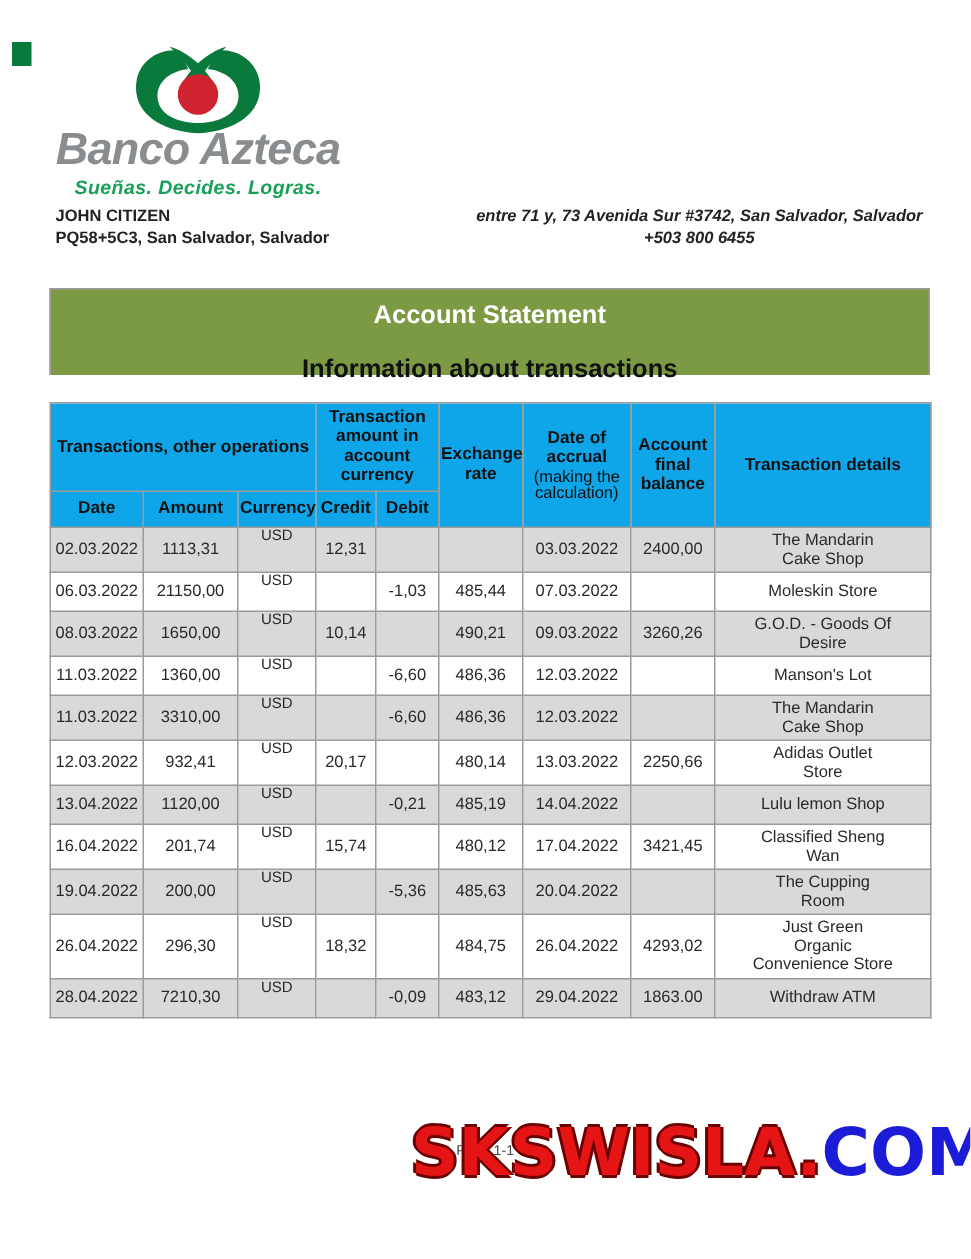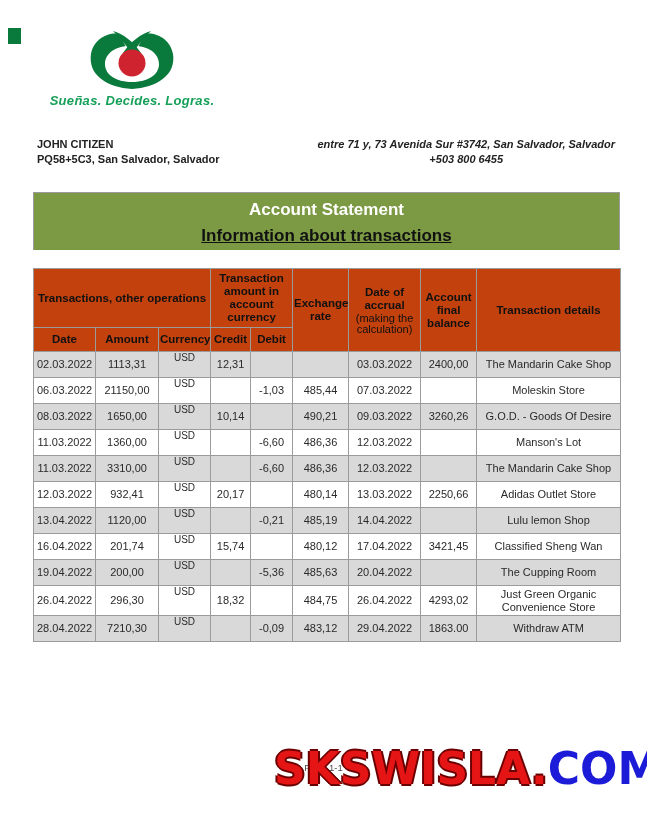--- a/index.html
+++ b/index.html
@@ -14,32 +14,32 @@
   .brand{font-size:30px;font-weight:bold;font-style:italic;color:var(--brand-gray,#8a8d90);letter-spacing:-0.5px;line-height:26px;margin-top:-2px;}
   .tagline{font-size:13px;font-weight:bold;color:var(--tagline-green,#18a05a);margin-top:4px;letter-spacing:0.3px;font-style:italic;}
   
   .info-row{position:absolute;left:37px;top:137px;width:578px;display:flex;justify-content:space-between;
     font-size:11px;font-weight:bold;line-height:15px;color:#222;gap:44px;}
   .contact{text-align:center;font-style:italic;}
   
   .title-bar{position:absolute;left:33px;top:192px;width:587px;height:58px;background:var(--title-bar-green,#7c9a44);
     text-align:center;box-sizing:border-box;border:1px solid #9b9b9b;border-bottom:none;}
   .title{color:#ffffff;font-size:17px;font-weight:bold;margin-top:7px;}
-  .subtitle{color:#111;font-size:17px;font-weight:bold;margin-top:6px;text-decoration:underline;}
+  .subtitle{color:#111;font-size:17px;font-weight:bold;margin-top:16px;}
   
   table{position:absolute;left:33px;top:268px;width:587px;border-collapse:collapse;table-layout:fixed;}
   th,td{border:1px solid var(--table-border-gray,#9b9b9b);box-sizing:border-box;}
-  th{font-size:11.5px;font-weight:bold;text-align:center;vertical-align:middle;padding:3px 1px;background:#c2410c;line-height:13px;color:#111;}
+  th{font-size:11.5px;font-weight:bold;text-align:center;vertical-align:middle;padding:3px 1px;background:#0ea5e9;line-height:13px;color:#111;}
   th.nw{white-space:nowrap;}
   th .note{font-size:11px;font-weight:normal;line-height:11px;margin-top:1px;}
   thead tr.group-row{height:56px;}
   thead tr.sub-row{height:24px;}
   td{font-size:11px;text-align:center;vertical-align:middle;padding:2px 1px;height:26px;line-height:12.5px;color:#2a2a2a;white-space:nowrap;}
   td.c-cur{vertical-align:top;padding-top:0;font-size:10px;}
-  td.c-details{white-space:normal;padding:2px 8px;}
+  td.c-details{white-space:normal;padding:2px 24px;}
   tr.shade td{background:var(--row-shade-gray,#d9d9d9);}
   
   .page-num{position:absolute;left:0;top:762px;width:647px;text-align:center;font-size:9.5px;color:#4a4a4a;}
   .watermark{position:absolute;left:274px;top:744px;font-family:"DejaVu Sans",sans-serif;font-weight:bold;
     font-size:44px;white-space:nowrap;letter-spacing:0px;line-height:50px;}
   .wm-red{color:var(--watermark-red,#e51515);
     text-shadow:-2px 0 var(--watermark-outline,#6b0000),2px 0 var(--watermark-outline,#6b0000),
       0 -2px var(--watermark-outline,#6b0000),0 2px var(--watermark-outline,#6b0000);}
   .wm-blue{color:var(--watermark-blue,#1b1bd8);}
 </style>
@@ -52,20 +52,21 @@
 
   <div class="logo-block">
     <svg width="86" height="58" viewBox="0 0 86 58">
       <path style="fill:var(--logo-green,#0a7a3c)" fill-rule="evenodd" d="M43,8 C27,-4 5,5 2,23 C-1,43 16,56 43,58 C70,56 87,43 84,23 C81,5 59,-4 43,8 Z
            M43,15 C57,14 70,21 70,33 C70,45 57,51 43,51 C29,51 16,45 16,33 C16,21 29,14 43,15 Z"></path>
       <path style="fill:#ffffff" d="M43,28 L29,0 L57,0 Z"></path>
       <path style="fill:var(--logo-green,#0a7a3c)" d="M34,22 C42,10 52,3 62,0 C53,9 46,17 41,27 Z"></path>
       <path style="fill:var(--logo-green,#0a7a3c)" d="M52,22 C44,10 34,3 24,0 C33,9 40,17 45,27 Z"></path>
       <circle cx="43" cy="32" r="13.5" style="fill:var(--logo-red,#cf2430)"></circle>
     </svg>
+    <div class="brand">Banco Azteca</div>
     <div class="tagline">Sueñas. Decides. Logras.</div>
   </div>
 
   <div class="info-row">
     <div class="customer">
       <div>JOHN CITIZEN</div>
       <div>PQ58+5C3, San Salvador, Salvador</div>
     </div>
     <div class="contact">
       <div>entre 71 y, 73 Avenida Sur #3742, San Salvador, Salvador</div>

